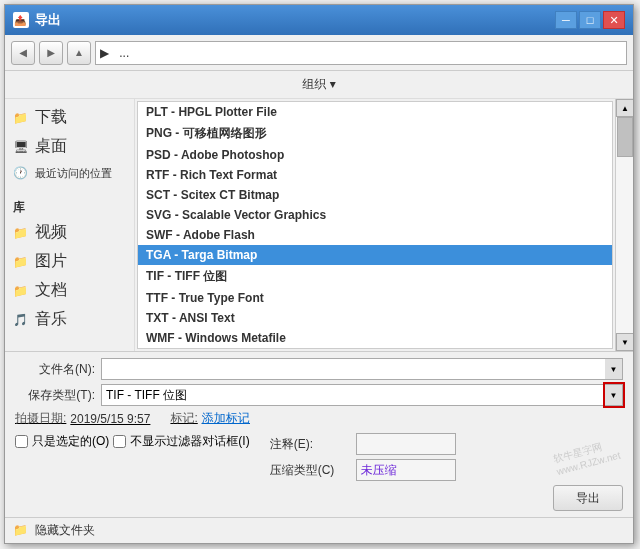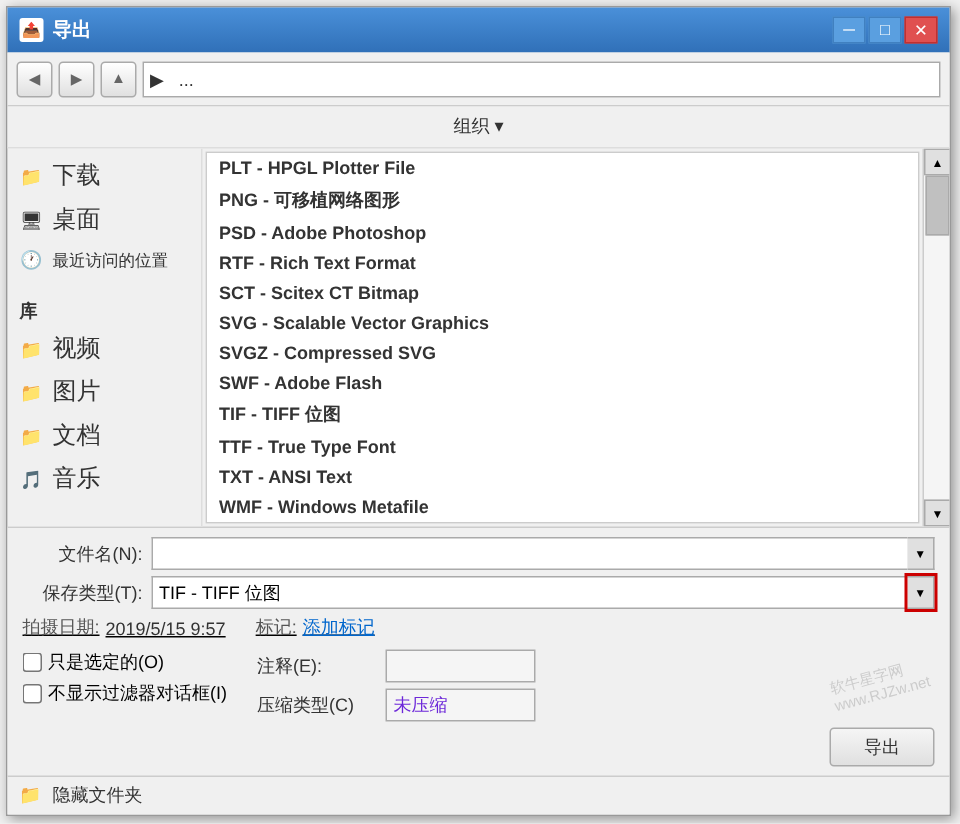--- a/index.html
+++ b/index.html
@@ -305,21 +305,20 @@
     .meta-link { color: #0066cc; cursor: pointer; text-decoration: underline; }
 
     .options-row {
       display: flex;
       gap: 20px;
       margin-bottom: 4px;
       align-items: flex-start;
     }
     .checkbox-group {
       display: flex;
-      flex-direction: column;
       gap: 4px;
     }
     .checkbox-item {
       display: flex;
       align-items: center;
       gap: 4px;
       font-size: 12px;
       cursor: pointer;
     }
     .checkbox-item input { width: 13px; height: 13px; }
@@ -481,22 +480,22 @@
         </div>
       </div>
 
       <div class="file-list" id="file-list">
       <div class="file-list-item">PLT - HPGL Plotter File</div>
           <div class="file-list-item">PNG - 可移植网络图形</div>
           <div class="file-list-item">PSD - Adobe Photoshop</div>
           <div class="file-list-item">RTF - Rich Text Format</div>
           <div class="file-list-item">SCT - Scitex CT Bitmap</div>
           <div class="file-list-item">SVG - Scalable Vector Graphics</div>
-          <div class="file-list-item">SVGZ - Compressed SVG</div>
           <div class="file-list-item">SWF - Adobe Flash</div>
+          <div class="file-list-item selected">TGA - Targa Bitmap</div>
           <div class="file-list-item">TIF - TIFF 位图</div>
           <div class="file-list-item">TTF - True Type Font</div>
           <div class="file-list-item">TXT - ANSI Text</div>
           <div class="file-list-item">WMF - Windows Metafile</div>
         </div>
     </div>
 
     <div class="scroll-area">
       <div class="scroll-btn">▲</div>
       <div class="scroll-track">

